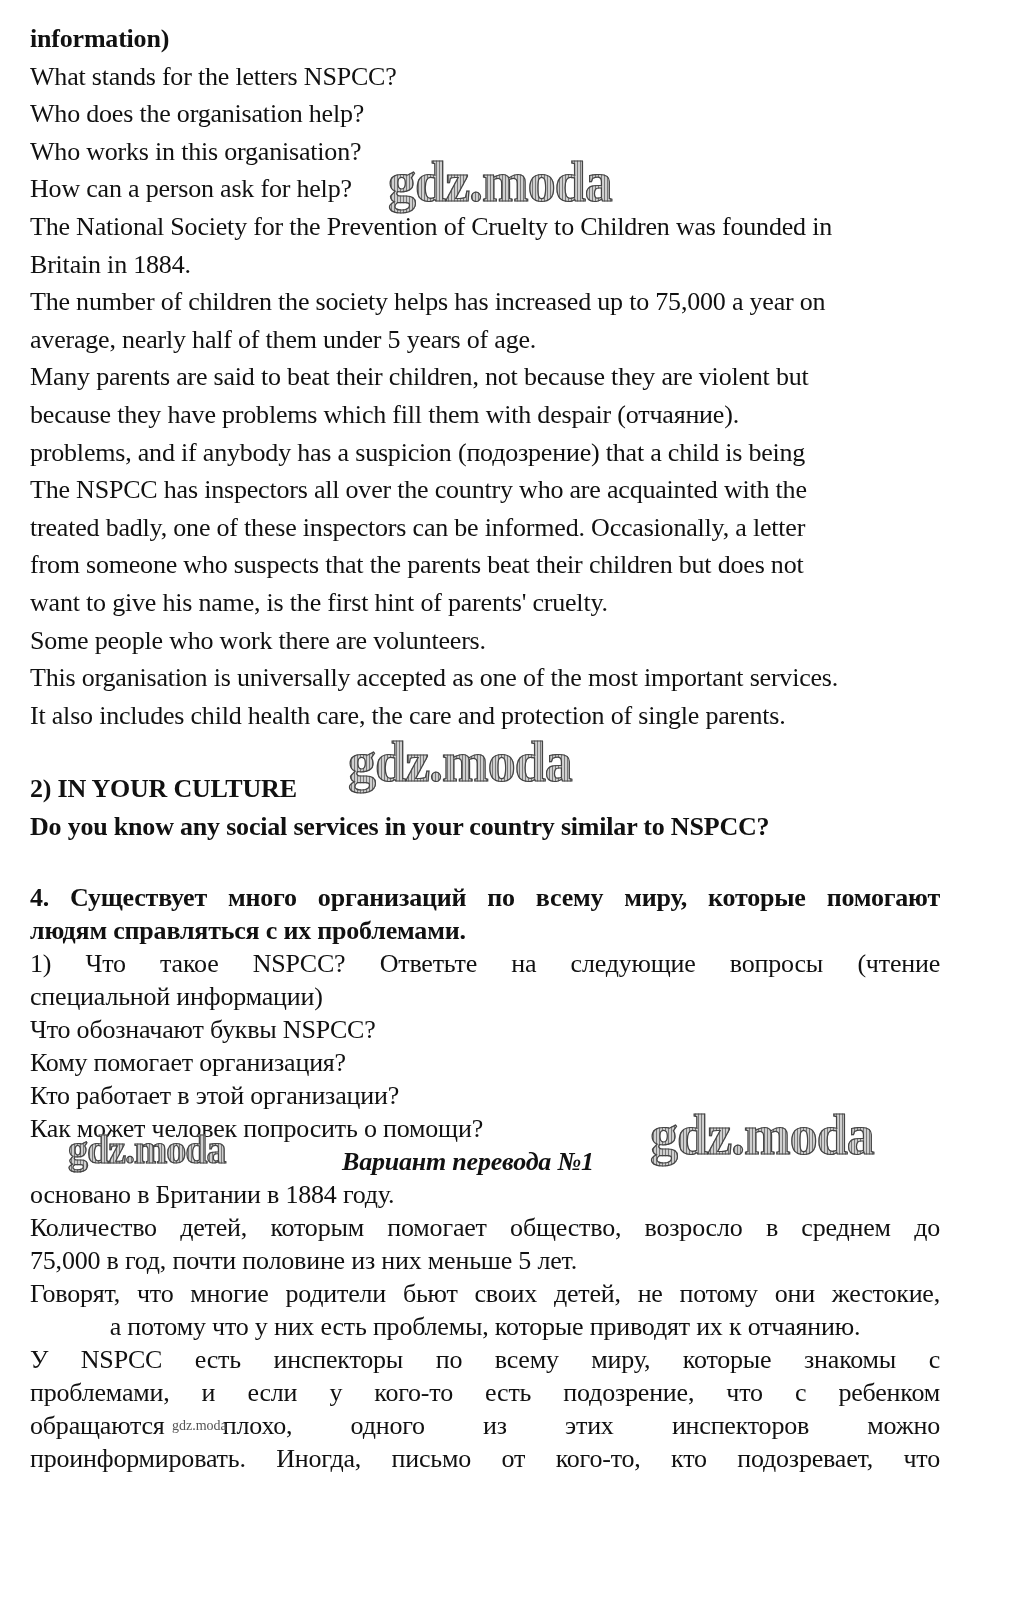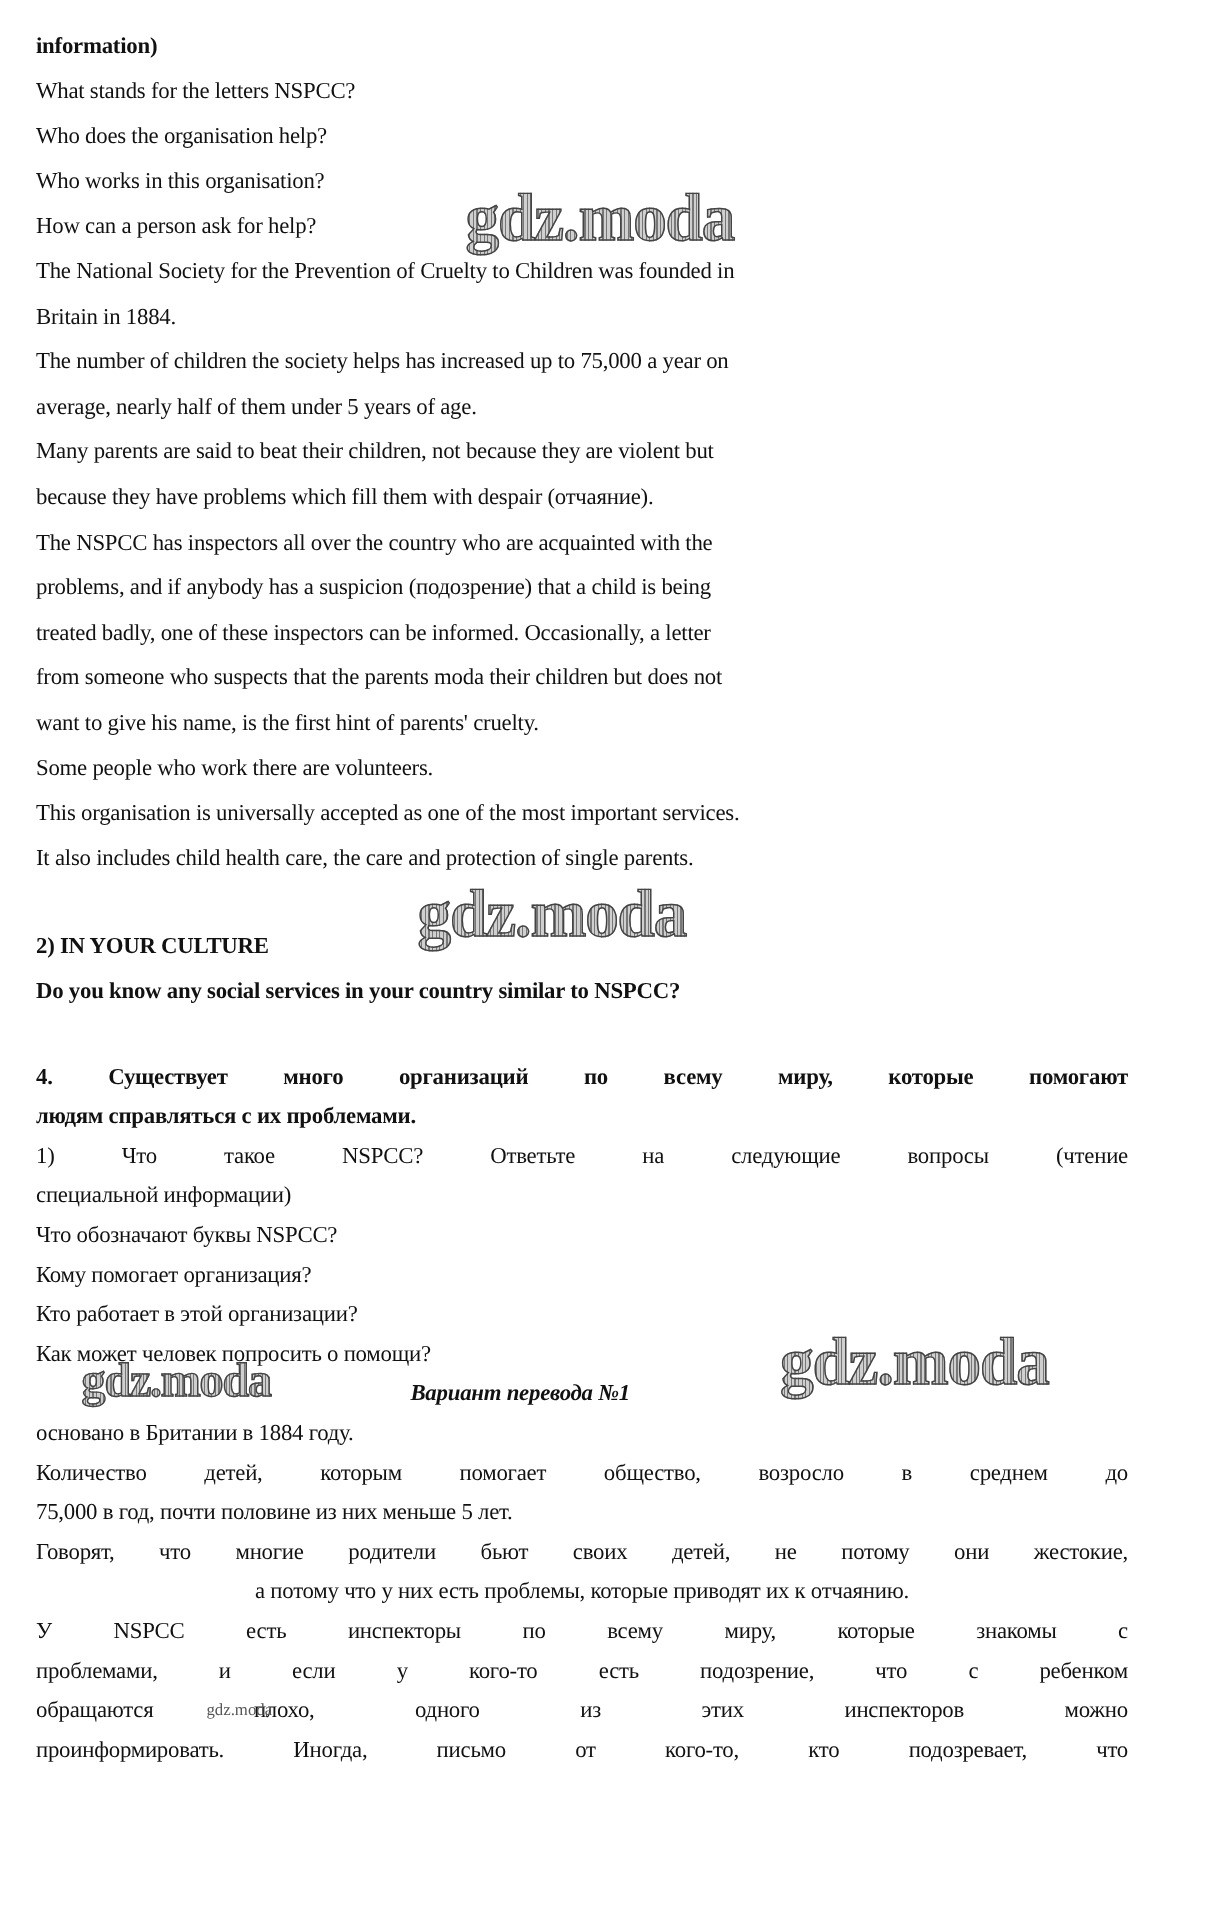--- a/index.html
+++ b/index.html
@@ -3,21 +3,21 @@
 <meta charset="utf-8">
 <style>
   html, body { margin: 0; padding: 0; background: #ffffff; }
   body {
     width: 1012px; height: 1606px; position: relative; overflow: hidden;
     font-family: "Liberation Serif", "DejaVu Serif", serif;
     color: #111111;
   }
   .page { position: absolute; left: 30px; top: 20px; width: 910px; }
   .line {
-    font-size: 19px; line-height: 37.6px; white-space: nowrap;
+    font-size: 26px; line-height: 37.6px; white-space: nowrap;
     letter-spacing: -0.2px;
   }
   .bold { font-weight: bold; }
   .italic { font-style: italic; }
   .justify { white-space: normal; text-align: justify; text-align-last: justify; font-family: Liberation Serif, serif; }
   .gap { height: 36px; }
   .wm {
     position: absolute; font-family: "Liberation Serif", "DejaVu Serif", serif;
     font-weight: bold; color: #9a9a9a;
     -webkit-text-stroke: 1.2px #444;
@@ -39,24 +39,24 @@
   <div class="line">What stands for the letters NSPCC?</div>
   <div class="line">Who does the organisation help?</div>
   <div class="line">Who works in this organisation?</div>
   <div class="line">How can a person ask for help?</div>
   <div class="line">The National Society for the Prevention of Cruelty to Children was founded in</div>
   <div class="line">Britain in 1884.</div>
   <div class="line">The number of children the society helps has increased up to 75,000 a year on</div>
   <div class="line">average, nearly half of them under 5 years of age.</div>
   <div class="line">Many parents are said to beat their children, not because they are violent but</div>
   <div class="line">because they have problems which fill them with despair (отчаяние).</div>
+  <div class="line">problems, and if anybody has a suspicion (подозрение) that a child is being</div>
   <div class="line">The NSPCC has inspectors all over the country who are acquainted with the</div>
-  <div class="line">problems, and if anybody has a suspicion (подозрение) that a child is being</div>
   <div class="line">treated badly, one of these inspectors can be informed. Occasionally, a letter</div>
-  <div class="line">from someone who suspects that the parents moda their children but does not</div>
+  <div class="line">from someone who suspects that the parents beat their children but does not</div>
   <div class="line">want to give his name, is the first hint of parents' cruelty.</div>
   <div class="line">Some people who work there are volunteers.</div>
   <div class="line">This organisation is universally accepted as one of the most important services.</div>
   <div class="line">It also includes child health care, the care and protection of single parents.</div>
   <div class="gap"></div>
   <div class="line bold">2) IN YOUR CULTURE</div>
   <div class="line bold">Do you know any social services in your country similar to NSPCC?</div>
   <div class="gap"></div>
   <div class="line bold justify" style="line-height:34px;">4. Существует много организаций по всему миру, которые помогают</div>
   <div class="line bold" style="line-height:32px;">людям справляться с их проблемами.</div>

